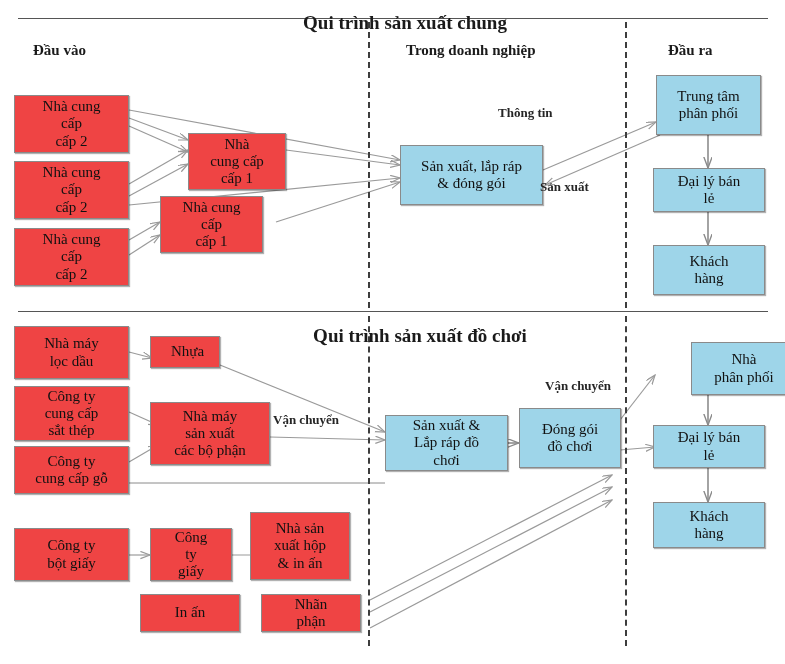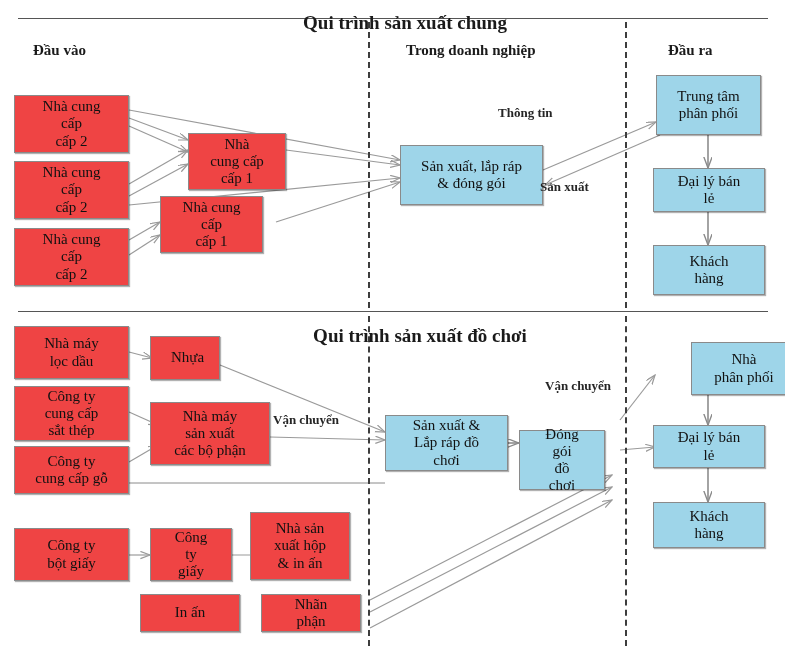--- a/index.html
+++ b/index.html
@@ -223,21 +223,21 @@
   <div class="node grey" style="left:14px; top:386px; width:115px; height:55px;">
     <span>Công ty<br>cung cấp<br>sắt thép</span>
   </div>
   <div class="node grey" style="left:14px; top:446px; width:115px; height:48px;">
     <span>Công ty<br>cung cấp gỗ</span>
   </div>
   <div class="node grey" style="left:14px; top:528px; width:115px; height:53px;">
     <span>Công ty<br>bột giấy</span>
   </div>
 
-  <div class="node grey" style="left:150px; top:336px; width:70px; height:44px;">
+  <div class="node grey" style="left:150px; top:336px; width:70px; height:32px;">
     <span>Nhựa</span>
   </div>
   <div class="node grey" style="left:150px; top:402px; width:120px; height:63px;">
     <span>Nhà máy<br>sản xuất<br>các bộ phận</span>
   </div>
   <div class="node grey" style="left:150px; top:528px; width:82px; height:53px;">
     <span>Công ty<br>giấy</span>
   </div>
   <div class="node grey" style="left:140px; top:594px; width:100px; height:38px;">
     <span>In ấn</span>
@@ -246,21 +246,21 @@
   <div class="node grey" style="left:250px; top:512px; width:100px; height:68px;">
     <span>Nhà sản<br>xuất hộp<br>&amp; in ấn</span>
   </div>
   <div class="node grey" style="left:261px; top:594px; width:100px; height:38px;">
     <span>Nhãn phận</span>
   </div>
 
   <div class="node blue" style="left:385px; top:415px; width:123px; height:56px;">
     <span>Sản xuất &amp;<br>Lắp ráp đồ chơi</span>
   </div>
-  <div class="node blue" style="left:519px; top:408px; width:86px; height:60px;margin-top:22px;">
+  <div class="node blue" style="left:519px; top:408px; width:102px; height:60px;">
     <span>Đóng gói<br>đồ chơi</span>
   </div>
 
   <div class="edge-label" style="left:273px; top:412px;">Vận chuyển</div>
   <div class="edge-label" style="left:545px; top:378px;">Vận chuyển</div>
 
   <div class="node blue" style="left:655px; top:342px; width:106px; height:53px;margin-left:36px;">
     <span>Nhà<br>phân phối</span>
   </div>
   <div class="node blue" style="left:653px; top:425px; width:112px; height:43px;">

